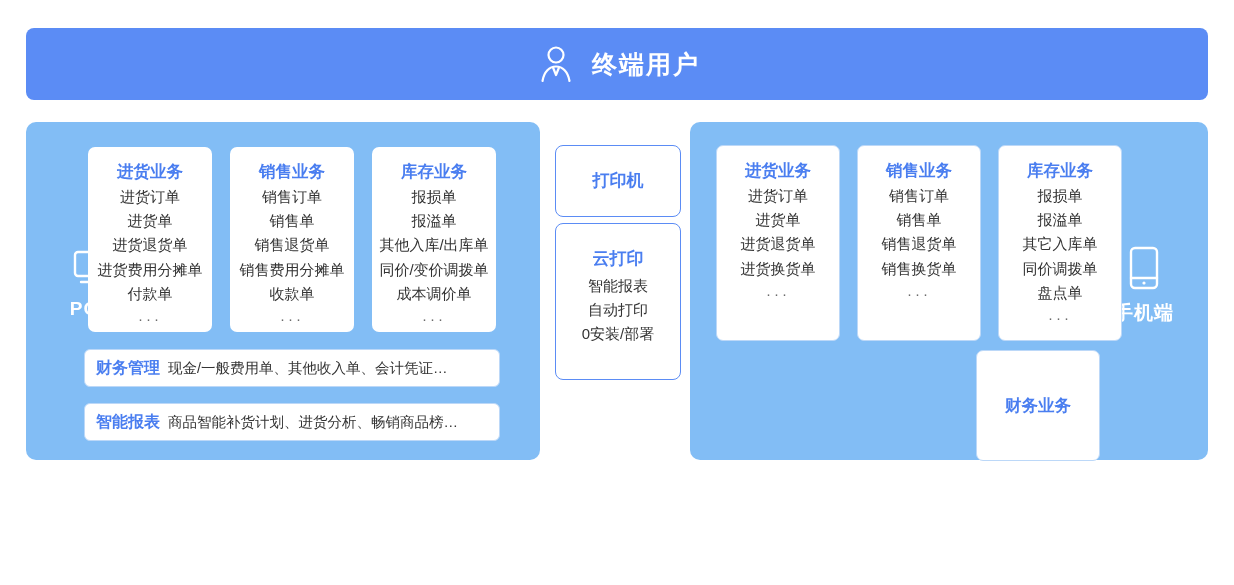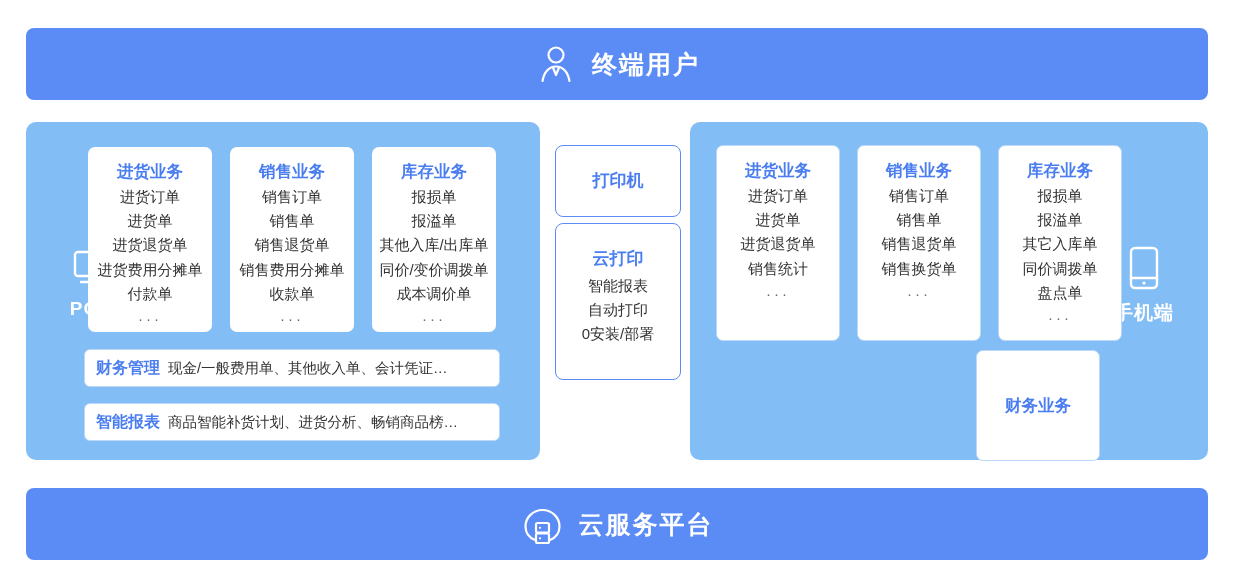--- a/index.html
+++ b/index.html
@@ -335,21 +335,21 @@
         </span>
         <span class="dl-text">手机端</span>
       </div>
     </div>
 
     <div class="biz-card mob-card mob-c1 bordered">
       <div class="biz-title">进货业务</div>
       <div class="biz-item">进货订单</div>
       <div class="biz-item">进货单</div>
       <div class="biz-item">进货退货单</div>
-      <div class="biz-item">销售统计</div>
+      <div class="biz-item">进货换货单</div>
       <div class="biz-dots">···</div>
     </div>
 
     <div class="biz-card mob-card mob-c2 bordered">
       <div class="biz-title">销售业务</div>
       <div class="biz-item">销售订单</div>
       <div class="biz-item">销售单</div>
       <div class="biz-item">销售退货单</div>
       <div class="biz-item">销售换货单</div>
       <div class="biz-dots">···</div>
@@ -365,26 +365,14 @@
       <div class="biz-dots">···</div>
     </div>
 
 
     <div class="mob-bottom mob-fin">
       <div class="mb-title">财务业务</div>
     </div>
 
   </div>
 
-  <div class="banner banner-bottom">
-    <span class="banner-icon">
-      <svg viewBox="0 0 44 46" width="44" height="46" fill="none" stroke="#ffffff" stroke-width="2.2" stroke-linecap="round" stroke-linejoin="round">
-        <path d="M14 38 C8 35.5 4.5 30.5 4.5 24.5 C4.5 15.5 12 8 21.5 8 C31 8 38.5 15.5 38.5 24.5 C38.5 30.5 35 35.5 29 38"></path>
-        <rect x="15" y="21" width="13" height="9.5" rx="1.5"></rect>
-        <rect x="15" y="31.5" width="13" height="9.5" rx="1.5"></rect>
-        <circle cx="19" cy="25.8" r="1.1" fill="#ffffff" stroke="none"></circle>
-        <circle cx="19" cy="36.3" r="1.1" fill="#ffffff" stroke="none"></circle>
-      </svg>
-    </span>
-    <span class="banner-label">云服务平台</span>
-  </div>
 
 </div>
 
 </body></html>

